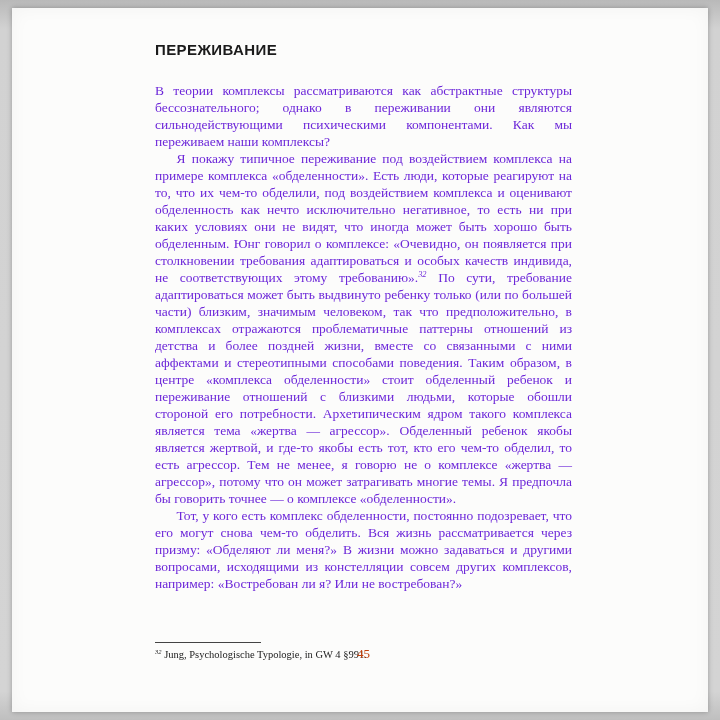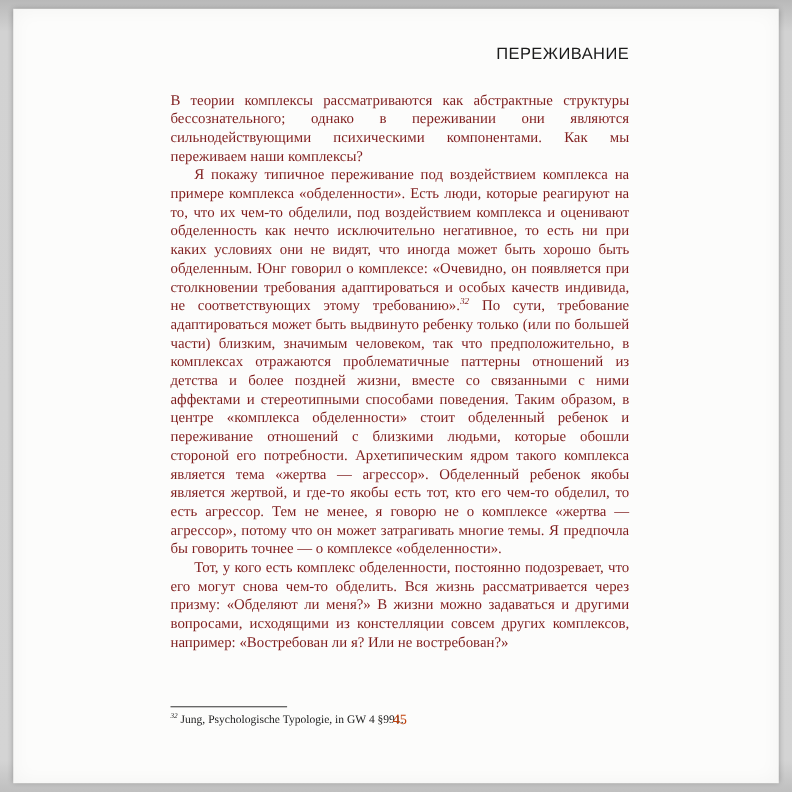--- a/index.html
+++ b/index.html
@@ -27,30 +27,30 @@
     box-shadow: 0 0 5px rgba(0,0,0,0.28), inset 0 0 18px rgba(0,0,0,0.04);
   }
   .content {
     position: absolute;
     left: 143px;
     top: 32px;
     width: 417px;
   }
   .title {
     margin: 0 0 22px 0;
-    text-align: right;
+    text-align: left;
     font-family: "Liberation Sans", sans-serif;
-    font-weight: 400;
+    font-weight: 700;
     font-size: 15px;
     line-height: 20px;
     letter-spacing: 0.4px;
     color: #1b1b1b;
   }
   .body-text {
-    color: #7f1d1d;
+    color: #6d28d9;
     font-size: 13.5px;
     line-height: 17px;
     text-align: justify;
     hyphens: auto;
     -webkit-hyphens: auto;
   }
   .para {
     margin: 0;
     text-indent: 1.6em;
   }

